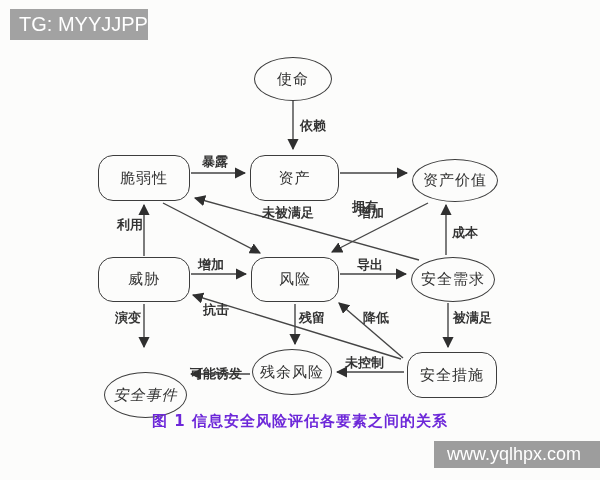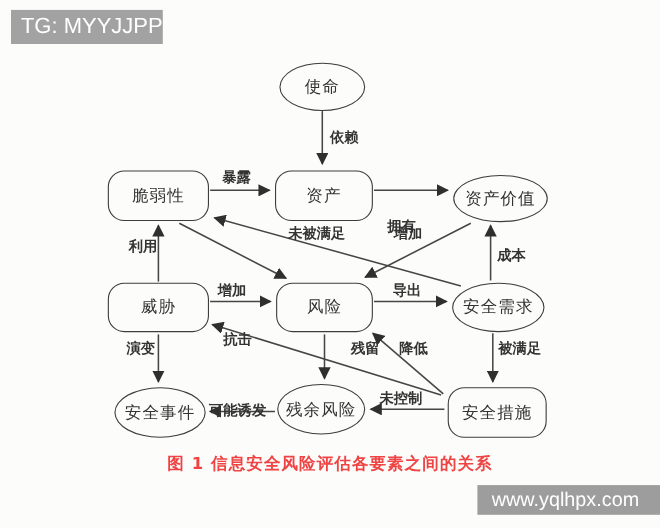--- a/index.html
+++ b/index.html
@@ -24,31 +24,31 @@
   .rounded-rect{border-radius:15px;}
   .ellipse{border-radius:50%;}
   
   .n-mission{left:254px; top:57px; width:78px; height:44px;}
   .n-vulnerability{left:98px; top:155px; width:92px; height:46px;}
   .n-asset{left:250px; top:155px; width:89px; height:46px;}
   .n-asset-value{left:412px; top:159px; width:86px; height:43px;}
   .n-threat{left:98px; top:257px; width:92px; height:45px;}
   .n-risk{left:251px; top:257px; width:88px; height:45px;}
   .n-security-requirement{left:411px; top:257px; width:84px; height:45px;}
-  .n-security-event{left:104px; top:352px; width:83px; height:46px;}
+  .n-security-event{left:104px; top:372px; width:83px; height:46px;font-style:italic;}
   .n-residual-risk{left:252px; top:349px; width:80px; height:46px;}
   .n-security-measure{left:407px; top:352px; width:90px; height:46px;}
   .edge-label{
     position:absolute; font-size:13px; color:var(--text); white-space:nowrap;
     line-height:14px;
     font-weight:bold;
   }
   .caption{
     position:absolute; left:0; right:0; top:412px; text-align:center;
-    font-size:15px; font-weight:bold; letter-spacing:1px; color:#ef4444;
+    font-size:15px; font-weight:bold; letter-spacing:1px; color:#6d28d9;
   }
   .wm-top{
     position:absolute; left:10px; top:9px; width:138px; height:31px;
     background:var(--watermark_bg); color:var(--watermark_text);
     font-family:"Liberation Sans", sans-serif; font-size:20px;
     line-height:31px; padding-left:9px; box-sizing:border-box;
   }
   .wm-bottom{
     position:absolute; right:0; top:441px; width:166px; height:27px;
     background:#9d9d9d; color:var(--watermark_text);
@@ -129,17 +129,17 @@
     <div class="edge-label" style="left: 352px; top: 155px; margin-top: 45px;">拥有</div>
     <div class="edge-label" style="left: 117px; top: 218px;">利用</div>
     <div class="edge-label" style="left: 198px; top: 258px;">增加</div>
     <div class="edge-label" style="left: 358px; top: 206px;">增加</div>
     <div class="edge-label" style="left: 357px; top: 258px;">导出</div>
     <div class="edge-label" style="left: 452px; top: 226px;">成本</div>
     <div class="edge-label" style="left: 262px; top: 206px;">未被满足</div>
     <div class="edge-label" style="left: 453px; top: 311px;">被满足</div>
     <div class="edge-label" style="left: 363px; top: 311px;">降低</div>
     <div class="edge-label" style="left: 203px; top: 303px;">抗击</div>
-    <div class="edge-label" style="left: 299px; top: 311px; margin-left: 20px;">残留</div>
+    <div class="edge-label" style="left: 299px; top: 311px;">残留</div>
     <div class="edge-label" style="left: 345px; top: 356px;">未控制</div>
     <div class="edge-label" style="left: 190px; top: 367px;">可能诱发</div>
     <div class="edge-label" style="left: 115px; top: 311px;">演变</div>
   </div>
 
 </body></html>

